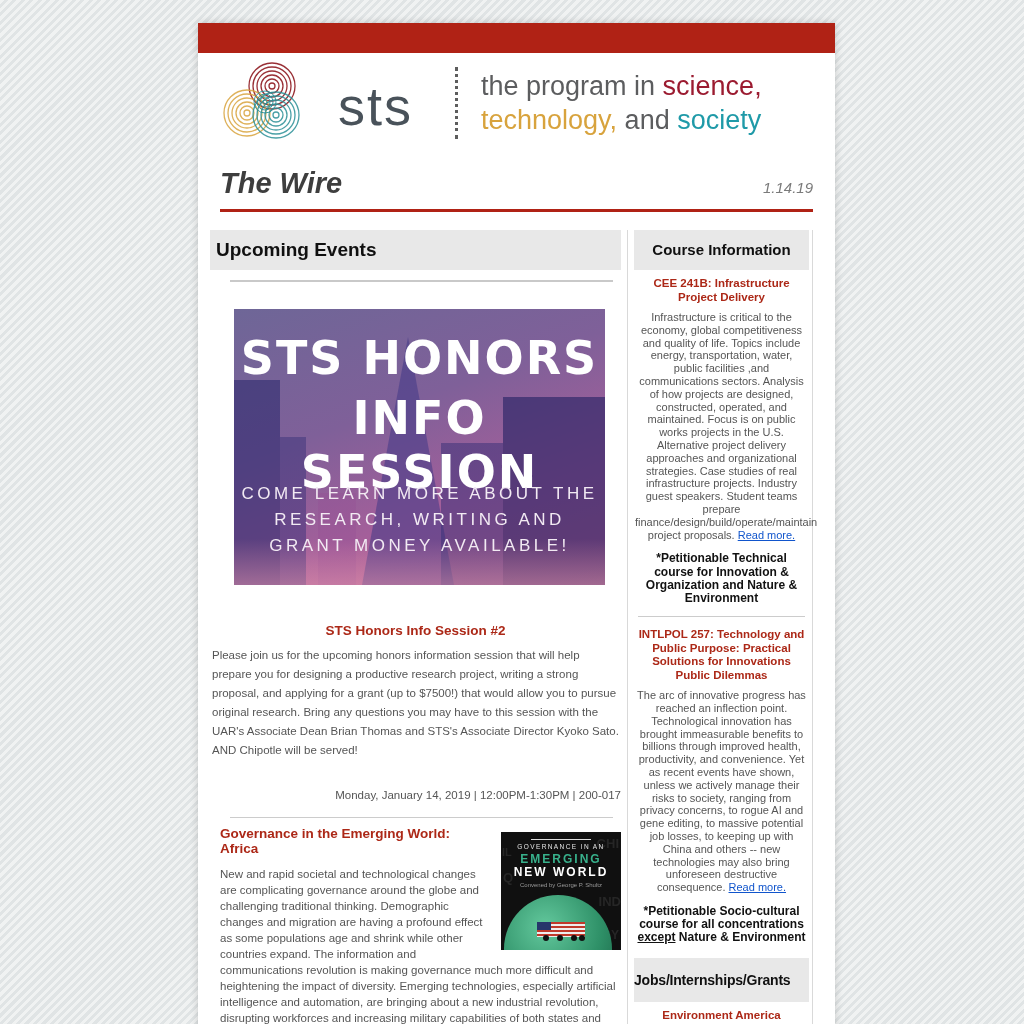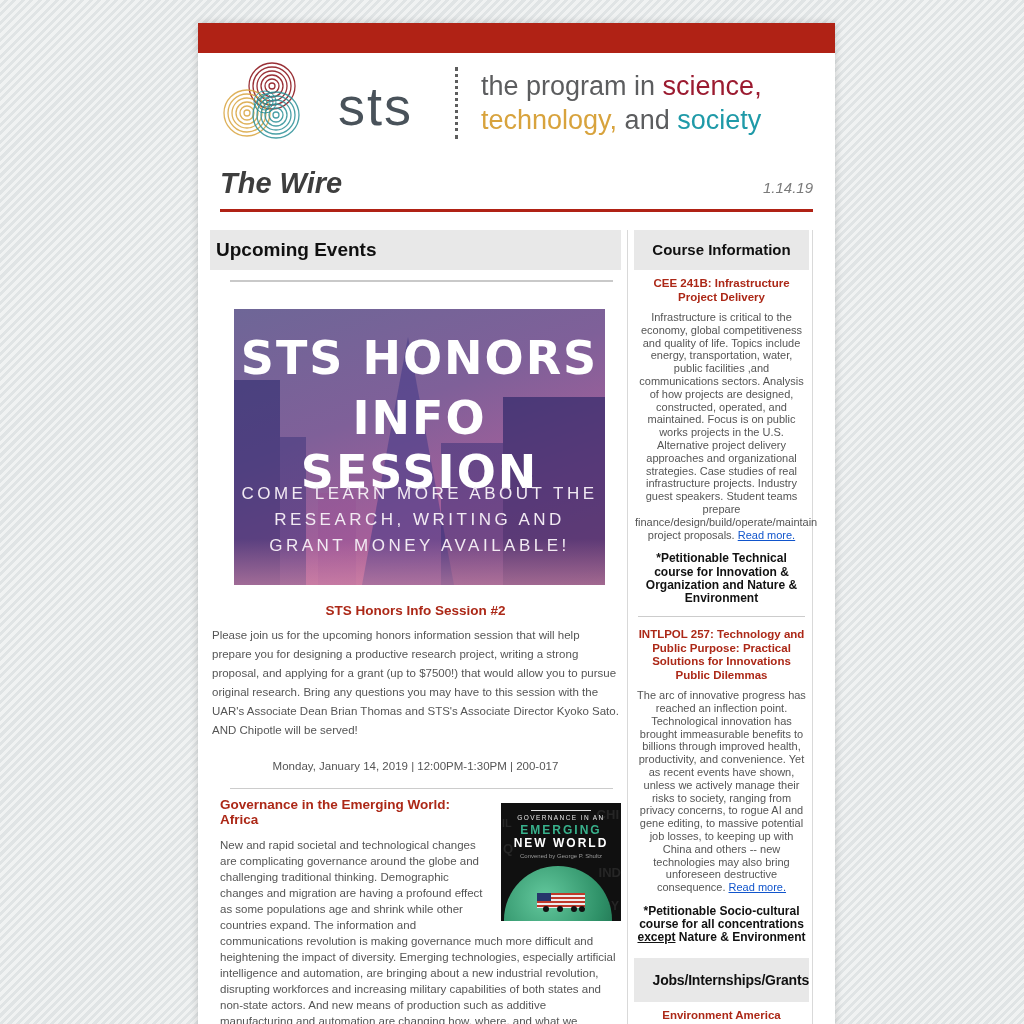--- a/index.html
+++ b/index.html
@@ -60,25 +60,25 @@
             background: linear-gradient(to top, rgba(238,160,178,.45), rgba(238,160,178,0)); }
   .banner-t1, .banner-t2 { position: absolute; width: 100%; text-align: center; color: #ffffff;
             font-family: "DejaVu Sans", sans-serif; font-weight: bold; font-size: 46px; letter-spacing: 2px; }
   .banner-t1 { top: 22px; }
   .banner-t2 { top: 82px; }
   .banner-sub { position: absolute; width: 100%; text-align: center; color: #f2eaf3;
             font-size: 17px; line-height: 26px; letter-spacing: 3.5px; font-weight: 300; }
   .sub-1 { top: 172px; } .sub-2 { top: 198px; } .sub-3 { top: 224px; }
 
   
-  .event-title { margin-top: 18px; text-align: center; color: var(--heading-red, #ac2817);
+  .event-title { margin-top: 38px; text-align: center; color: var(--heading-red, #ac2817);
                  font-size: 13.5px; font-weight: bold; }
   .event-body { margin: 8px 2px 0; text-align: left; color: var(--body-gray, #555555);
                 font-size: 11.5px; line-height: 19px; }
-  .event-meta { margin-top: 20px; text-align: center; color: var(--body-gray, #555555);
+  .event-meta { margin-top: 29px; text-align: right; color: var(--body-gray, #555555);
                 font-size: 11.5px; clear: both; }
   .hr-mid { margin: 16px 8px 8px 20px; }
   .link { color: var(--link-blue, #1155cc); text-decoration: underline; cursor: pointer; }
 
   
   .gov { margin-top: 8px; overflow: hidden; }
   .gov-title { margin: 0 0 10px 10px; color: var(--heading-red, #ac2817);
                font-size: 13.5px; font-weight: bold; }
   .gov-body { margin-left: 10px; color: var(--body-gray, #555555); font-size: 11.5px; line-height: 16px; }
   .bookwrap { float: right; position: relative; width: 120px; height: 118px;
@@ -110,21 +110,21 @@
   .side-head { background: var(--box-gray, #e8e8e8); height: 40px; line-height: 40px; text-align: center;
                font-size: 15px; font-weight: bold; color: #101010; }
   .course-title { margin: 7px 2px 0; text-align: center; color: var(--heading-red, #ac2817);
                   font-size: 11.5px; line-height: 13.5px; font-weight: bold; }
   .course-body { margin: 7px 1px 0; text-align: center; color: var(--body-gray, #555555);
                  font-size: 11px; line-height: 12.8px; }
   .course-note { margin: 11px 2px 0; text-align: center; color: #111111; font-size: 12px;
                  line-height: 13.2px; font-weight: bold; }
   .side-hr { margin: 11px 4px; }
   .jobs-head { margin-top: 13px; background: var(--box-gray, #e8e8e8); height: 44px; line-height: 44px;
-               text-align: right; font-size: 14px; font-weight: bold; color: #101010; letter-spacing: -0.2px; }
+               text-align: left; font-size: 14px; font-weight: bold; color: #101010; letter-spacing: -0.2px; }
   .note-u { text-decoration: underline; }
 </style>
 </head>
 <body>
 
 <div class="panel">
   <div class="redbar"></div>
   <div class="paper">
 
     <div class="masthead">

